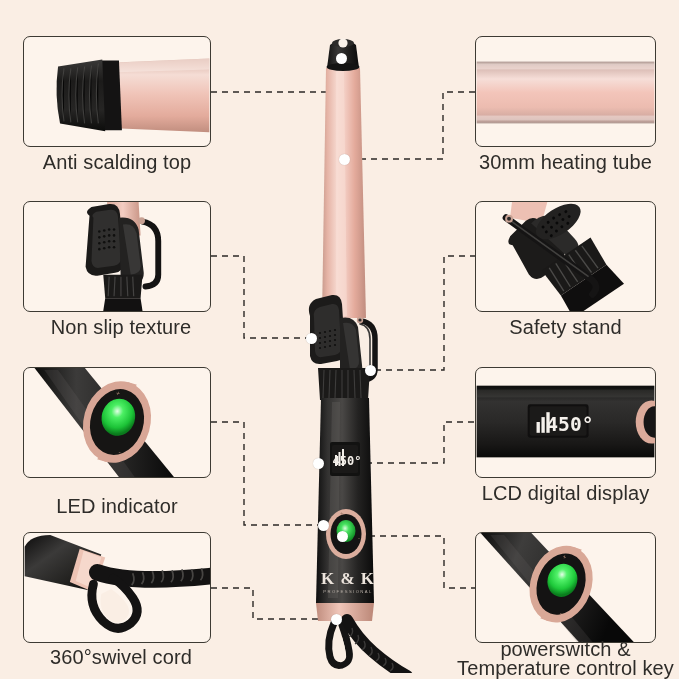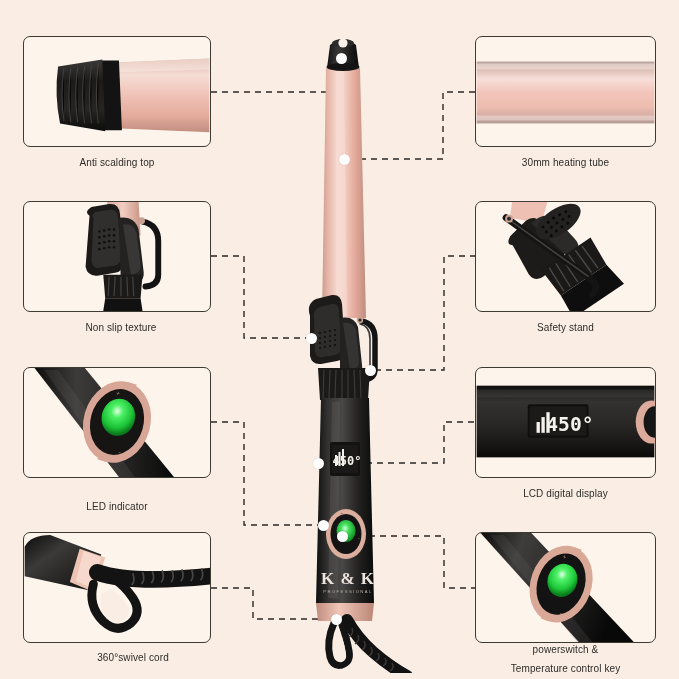--- a/index.html
+++ b/index.html
@@ -49,21 +49,21 @@
     background: #fdf4ec;
     overflow: hidden;
   }
 
   .feature-caption {
     position: absolute;
     left: 0;
     width: 100%;
     text-align: center;
     color: #2e2c29;
-    font-size: 10px;
+    font-size: 20px;
     line-height: 19px;
     letter-spacing: 0.1px;
     white-space: pre-line;
   }
 
   .art { position: absolute; left: 0; top: 0; width: 100%; height: 100%; }
 
   
   #product {
     position: absolute;
@@ -507,21 +507,21 @@
           <path d="M150,38 q3,8 -1,12"></path>
           <path d="M160,37 q3,8 -1,12"></path>
           <path d="M170,37 q3,8 -1,12"></path>
           <path d="M180,36 q3,8 -1,12"></path>
         </g>
 
         <path d="M70,52 q-6,22 10,38 q14,13 28,2 q12,-11 2,-26 q-8,-12 -20,-20" fill="none" stroke="#141313" stroke-width="9" stroke-linecap="round"></path>
         <path d="M78,62 q-3,16 7,25 q9,8 17,1 q8,-7 1,-17 q-6,-8 -15,-14" fill="#faeee4"></path>
       </svg>
     </div>
-    <div class="feature-caption" style="top:648px; left:16px; width:234px;">360°swivel cord</div>
+    <div class="feature-caption" style="top:648px; left:4px; width:234px;">360°swivel cord</div>
   </div>
 
   <div class="feature-card">
     <div class="feature-box" style="left:475px; top:532px; width:181px; height:111px;">
       <svg class="art" viewBox="0 0 181 111">
         <defs>
           <linearGradient id="f8body" x1="0" y1="0" x2="1" y2="0.3">
             <stop offset="0%" stop-color="#0b0b0a"></stop>
             <stop offset="28%" stop-color="#3e3d3c"></stop>
             <stop offset="58%" stop-color="#2b2a29"></stop>

